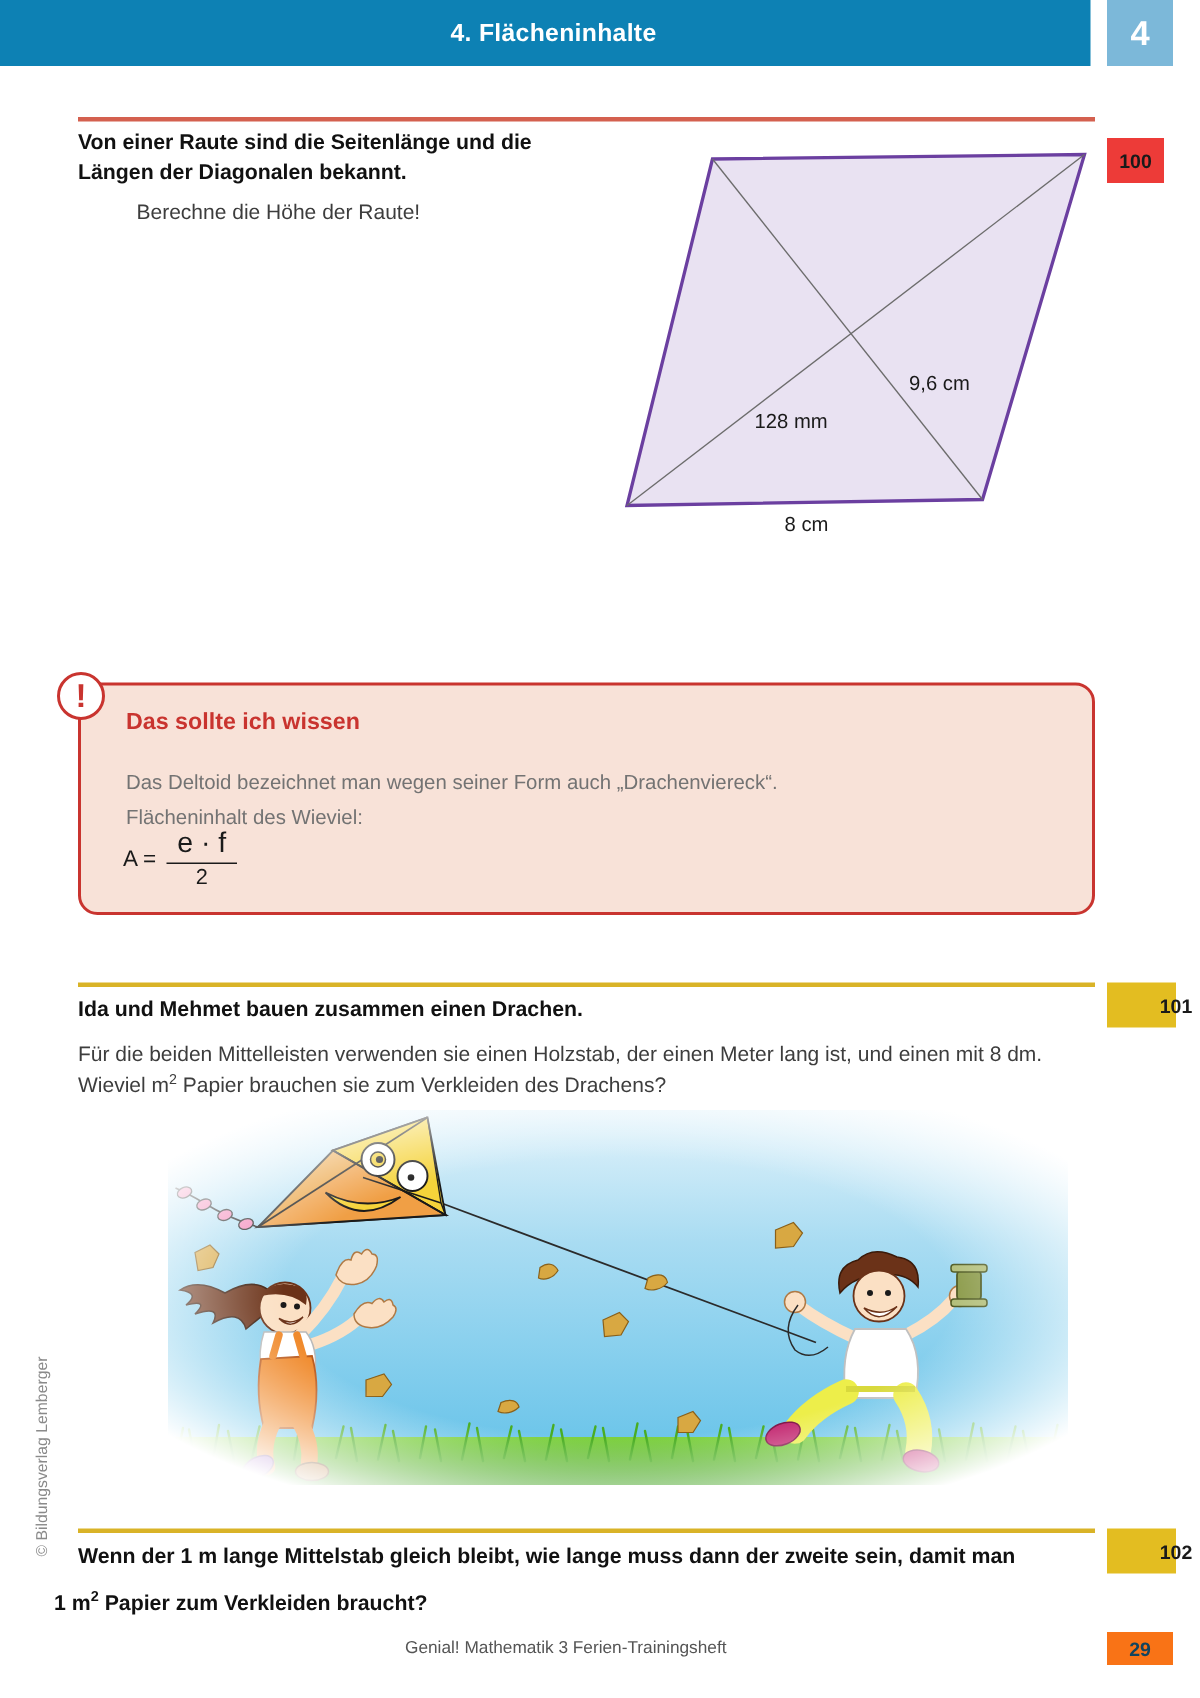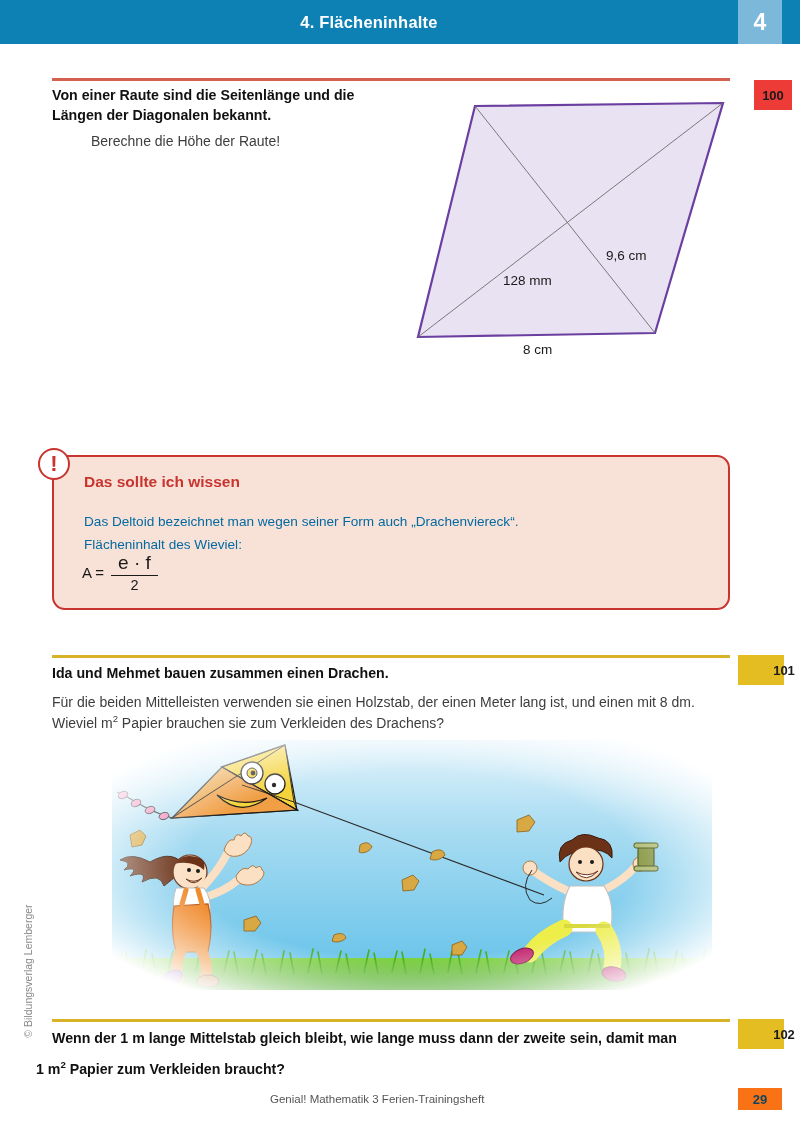--- a/index.html
+++ b/index.html
@@ -7,21 +7,21 @@
     width: 800px; height: 1132px;
     background: #ffffff;
     font-family: "Liberation Sans", sans-serif;
     color: #1a1a1a;
     overflow: hidden;
   }
   .page { position: relative; width: 800px; height: 1132px; background: #fff; }
 
   
   .header-bar {
-    position: absolute; left: 0; top: 0; width: 800px; height: 44px;
+    position: absolute; left: 0; top: 0; width: 727px; height: 44px;
     background: #0d81b4;
   }
   .header-title {
     position: absolute; left: 0; top: 0; width: 738px; height: 44px;
     display: flex; align-items: center; justify-content: center;
     color: #ffffff; font-size: 16.5px; font-weight: bold;
     letter-spacing: .2px;
   }
   .header-chapter {
     position: absolute; left: 738px; top: 0; width: 44px; height: 44px;
@@ -69,21 +69,21 @@
   
   .infobox {
     position: absolute; left: 52px; top: 455px; width: 678px; height: 155px;
     background: #f8e2d8; border: 2.5px solid #c9342f; border-radius: 13px;
   }
   .infobox-title {
     position: absolute; left: 30px; top: 16px;
     font-size: 15.5px; font-weight: bold; color: #c9342f;
   }
   .infobox-line {
-    position: absolute; left: 30px; font-size: 13.6px; color: #0369a1;
+    position: absolute; left: 30px; font-size: 13.6px; color: #737373;
     line-height: 20px;
   }
   .bang {
     position: absolute; left: 38px; top: 448px; width: 32px; height: 32px;
     border-radius: 50%; background: #ffffff; border: 2.5px solid #c9342f;
     display: flex; align-items: center; justify-content: center;
     color: #c9342f; font-size: 22px; font-weight: bold; line-height: 1;
     z-index: 4;
   }
 
@@ -122,21 +122,21 @@
 <body>
 
 <div class="page">
 
   <div class="header-bar">
     <div class="header-title">4. Flächeninhalte</div>
     <div class="header-chapter">4</div>
   </div>
 
   <div class="rule red" style="left:52px; top:78px; width:678px;"></div>
-  <div class="badge red" style="left:738px; top:80px;margin-left:16px;">100</div>
+  <div class="badge red" style="left:738px; top:92px;">100</div>
 
   <div class="q-bold" style="left:52px; top:85px; width:360px;">Von einer Raute sind die Seitenlänge und die</div>
   <div class="q-bold" style="left:52px; top:105px; width:360px;">Längen der Diagonalen bekannt.</div>
   <div class="q-reg" style="left:52px; top:131px; width:360px;margin-left:39px;">Berechne die Höhe der Raute!</div>
 
   <div class="figure">
     <svg width="360" height="285" viewBox="0 0 360 285">
       <polygon points="77,18 325,15 257,245 20,249" fill="#e9e2f2" stroke="#6b3fa0" stroke-width="2.2"></polygon>
       <line x1="77" y1="18" x2="257" y2="245" stroke="#6c6c6c" stroke-width="0.9"></line>
       <line x1="325" y1="15" x2="20" y2="249" stroke="#6c6c6c" stroke-width="0.9"></line>

